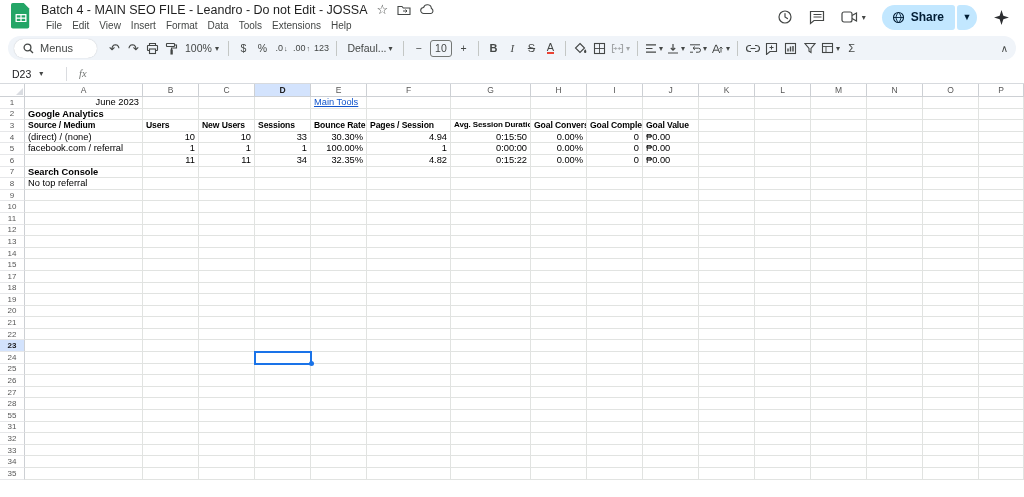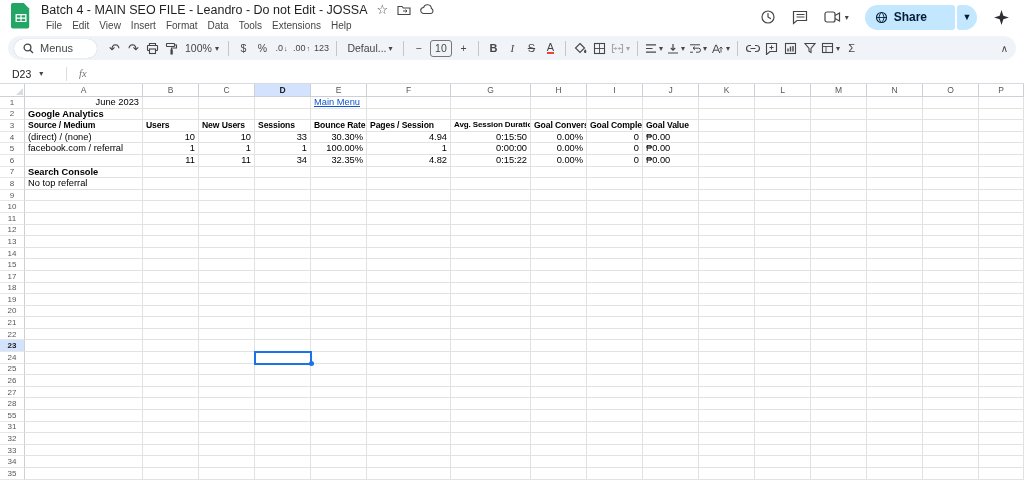--- a/index.html
+++ b/index.html
@@ -12,21 +12,21 @@
   .title-block { margin-left:9px; display:flex; flex-direction:column; justify-content:center; }
   .title-row { display:flex; align-items:center; gap:9px; height:16px; }
   .doc-title { font-size:12.5px; color:#1f1f1f; white-space:nowrap; }
   .title-icons { display:flex; align-items:center; gap:9px; color:#444746; }
   .star-glyph { font-size:13px; line-height:13px; color:#444746; }
   .menu-row { display:flex; height:15px; align-items:center; }
   .menu-item { font-size:10px; color:#444746; padding:0 5px; border-radius:6px; cursor:default; }
   .topbar-right { margin-left:auto; display:flex; align-items:center; gap:16px; padding-right:14px; }
   .share-pill { display:flex; align-items:center; height:25px; }
   .share-main { background:#c2e7ff; color:#001d35; height:25px; display:flex; align-items:center;
-    gap:6px; padding:0 28px 0 10px; border-radius:13px 3px 3px 13px; font-size:12px; font-weight:bold; }
+    gap:6px; padding:0 11px 0 10px; border-radius:13px 3px 3px 13px; font-size:12px; font-weight:bold; }
   .share-caret { background:#c2e7ff; color:#001d35; height:25px; width:20px; display:flex;
     align-items:center; justify-content:center; border-radius:3px 13px 13px 3px; margin-left:2px; font-size:9px; }
 
   
   .toolbar-wrap { padding:2px 8px 4px 8px; background:#fff; }
   .toolbar { height:24px; background:#f0f4f9; border-radius:18px; display:flex; align-items:center;
     padding:0 8px 0 6px; color:#444746; }
   .menus-pill { background:#fff; border-radius:12px; height:19px; display:flex; align-items:center;
     gap:6px; padding:0 24px 0 9px; margin-right:8px; box-shadow:0 0 1px rgba(0,0,0,.25); }
   .menus-label { font-size:11px; color:#444746; }
@@ -343,21 +343,21 @@
       <div class="col-h" style="width: 56px;">O</div>
       <div class="col-h" style="width: 45px;">P</div>
     </div>
   <div>
       <div class="g-row">
         <div class="row-h">1</div>
         <div class="cell r" style="width: 118px;">June 2023</div>
         <div class="cell" style="width: 56px;"></div>
         <div class="cell" style="width: 56px;"></div>
         <div class="cell" style="width: 56px;"></div>
-        <div class="cell link" style="width: 56px;">Main Menu</div>
+        <div class="cell link" style="width: 56px;">Main Tools</div>
         <div class="cell" style="width: 84px;"></div>
         <div class="cell" style="width: 80px;"></div>
         <div class="cell" style="width: 56px;"></div>
         <div class="cell" style="width: 56px;"></div>
         <div class="cell" style="width: 56px;"></div>
         <div class="cell" style="width: 56px;"></div>
         <div class="cell" style="width: 56px;"></div>
         <div class="cell" style="width: 56px;"></div>
         <div class="cell" style="width: 56px;"></div>
         <div class="cell" style="width: 56px;"></div>

